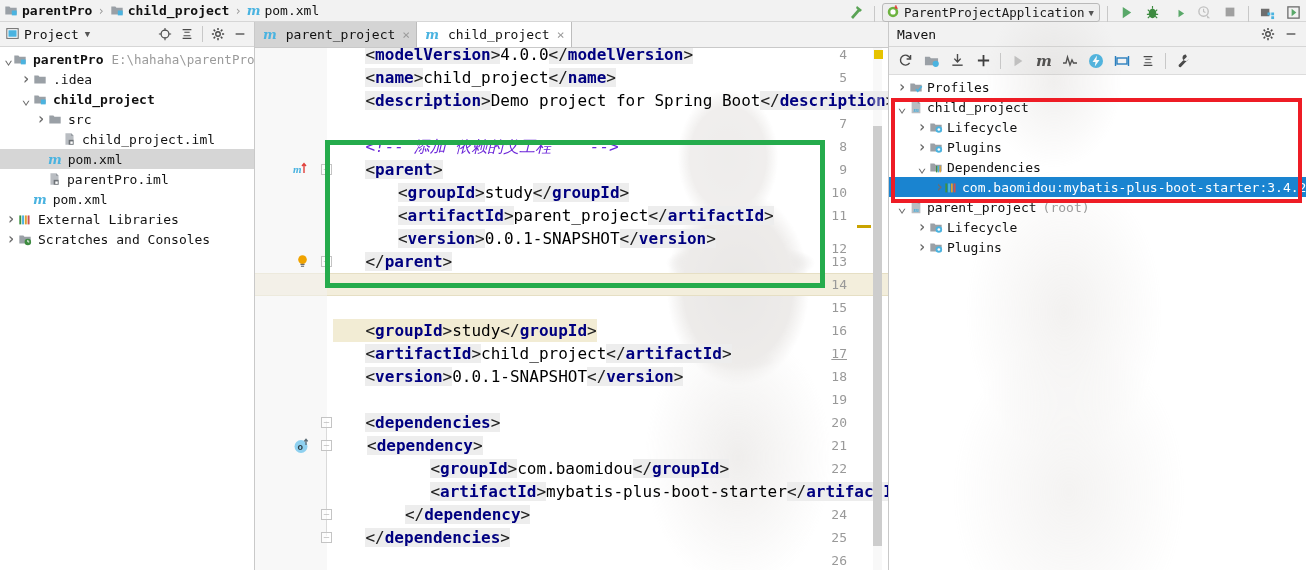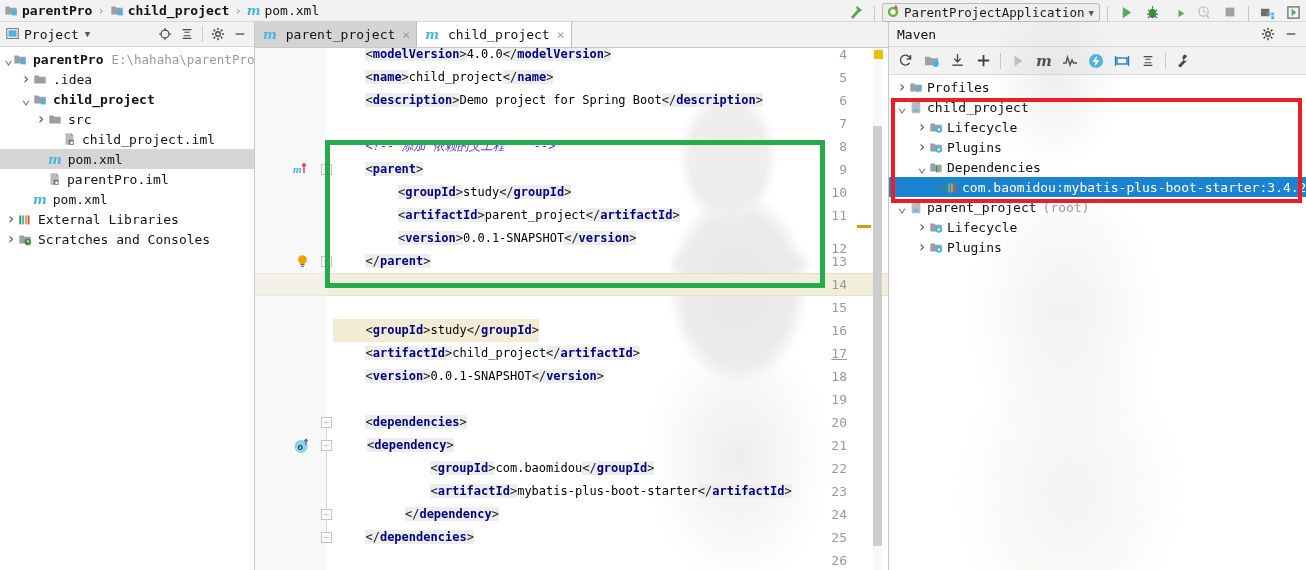--- a/index.html
+++ b/index.html
@@ -85,21 +85,21 @@
     position:absolute; left:0; top:0; width:72px; height:522px;
     background:rgba(242,242,242,0.55);
   }
   .gutline { position:absolute; right:41px; width:30px; text-align:right; font-size:13px; color:#999; }
   .fold {
     position:absolute; left:66px; width:11px; height:11px; border:1px solid #c4c4c4;
     background:rgba(255,255,255,0.6); color:#b0b0b0; font-size:9px; line-height:9px; text-align:center;
   }
   .gtrack { position:absolute; left:71px; width:1px; background:#dadada; }
 
-  .code { position:absolute; left:78px; top:0; width:560px; height:522px; font-size:12px; }
+  .code { position:absolute; left:78px; top:0; width:560px; height:522px; font-size:16px; }
   .ln { position:absolute; left:0; white-space:pre; height:23px; line-height:23px; }
   .tagn { color:#000080; font-weight:bold; }
   .ang { color:#222; }
   .cmt { color:#6d28d9; font-style:italic; }
   .hl { background:#ededed; }
   .curline {
     position:absolute; left:0; width:633px; height:23px;
     background:#f3eedc; border-top:1px solid #e6dfc4; border-bottom:1px solid #e6dfc4;
   }
   .yelhl { background:#f2ecd4; }

